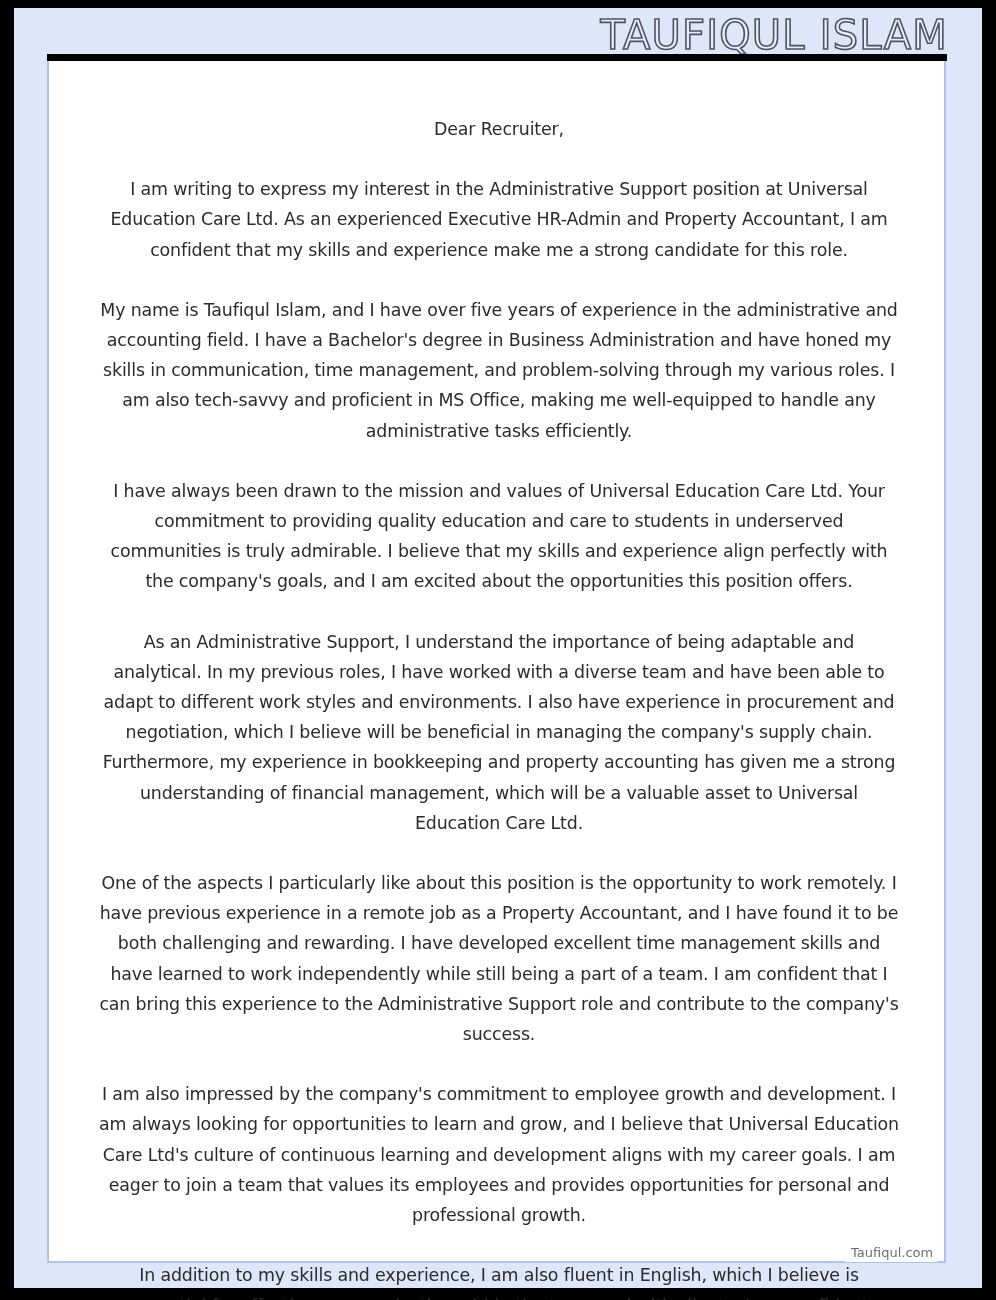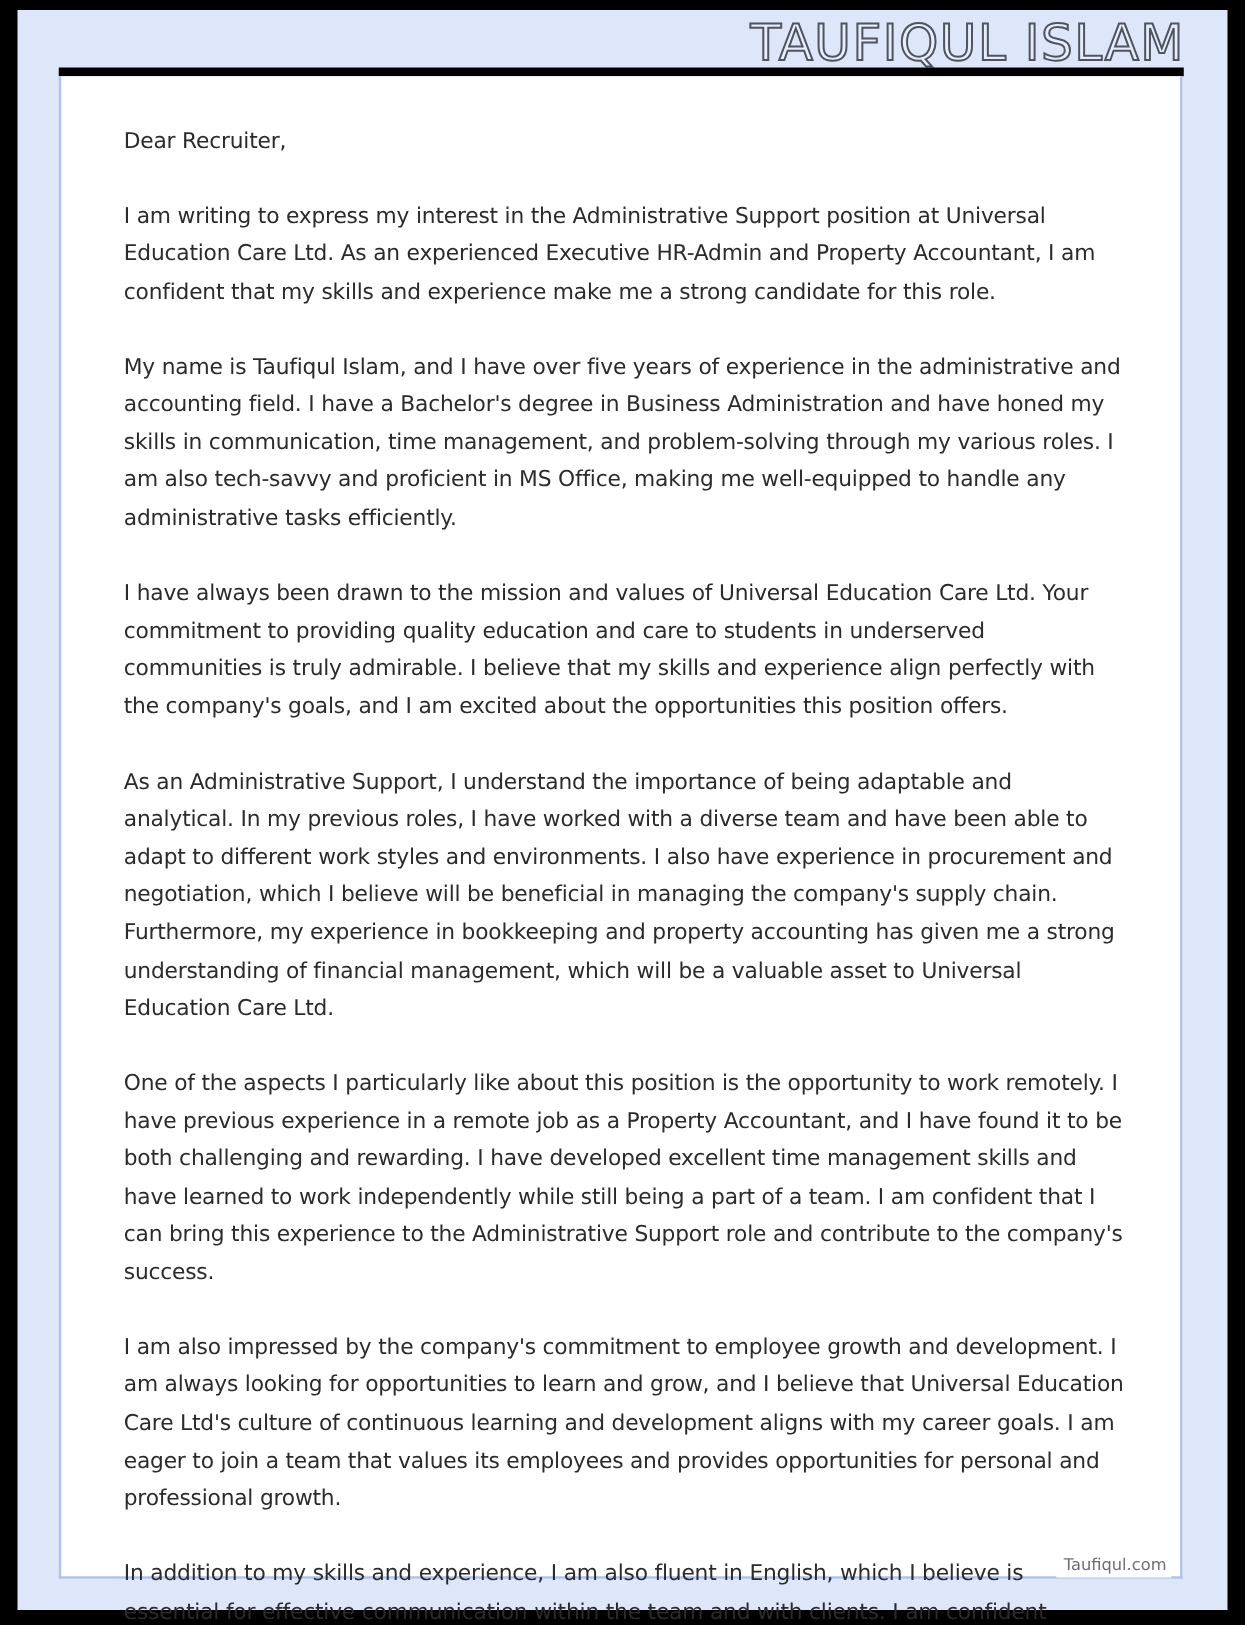--- a/index.html
+++ b/index.html
@@ -16,20 +16,21 @@
 
   
   #canvas {
     position: absolute;
     left: 0;
     top: 0;
     width: 996px;
     height: 1300px;
     background: #000000;
     box-sizing: border-box;
+    text-align: center;
   }
   #blue-field {
     position: absolute;
     left: 14px;
     top: 8px;
     width: 968px;
     height: 1280px;
     background: #dee7fa;
   }
 
@@ -90,21 +91,21 @@
     left: 99px;
     top: 98px;
     width: 800px;
     font-family: "DejaVu Sans", sans-serif;
     font-size: 17.4px;
     line-height: 30.2px;
     color: #2b2b2b;
     letter-spacing: -0.15px;
   }
   #letter-body p {
-    margin: 0 0 30px 0;
+    margin: 16px 0 30px 0;
     white-space: normal;
   }
   #letter-body p:last-child {
     margin-bottom: 0;
   }
 
   
   #watermark {
     position: absolute;
     left: 845px;

